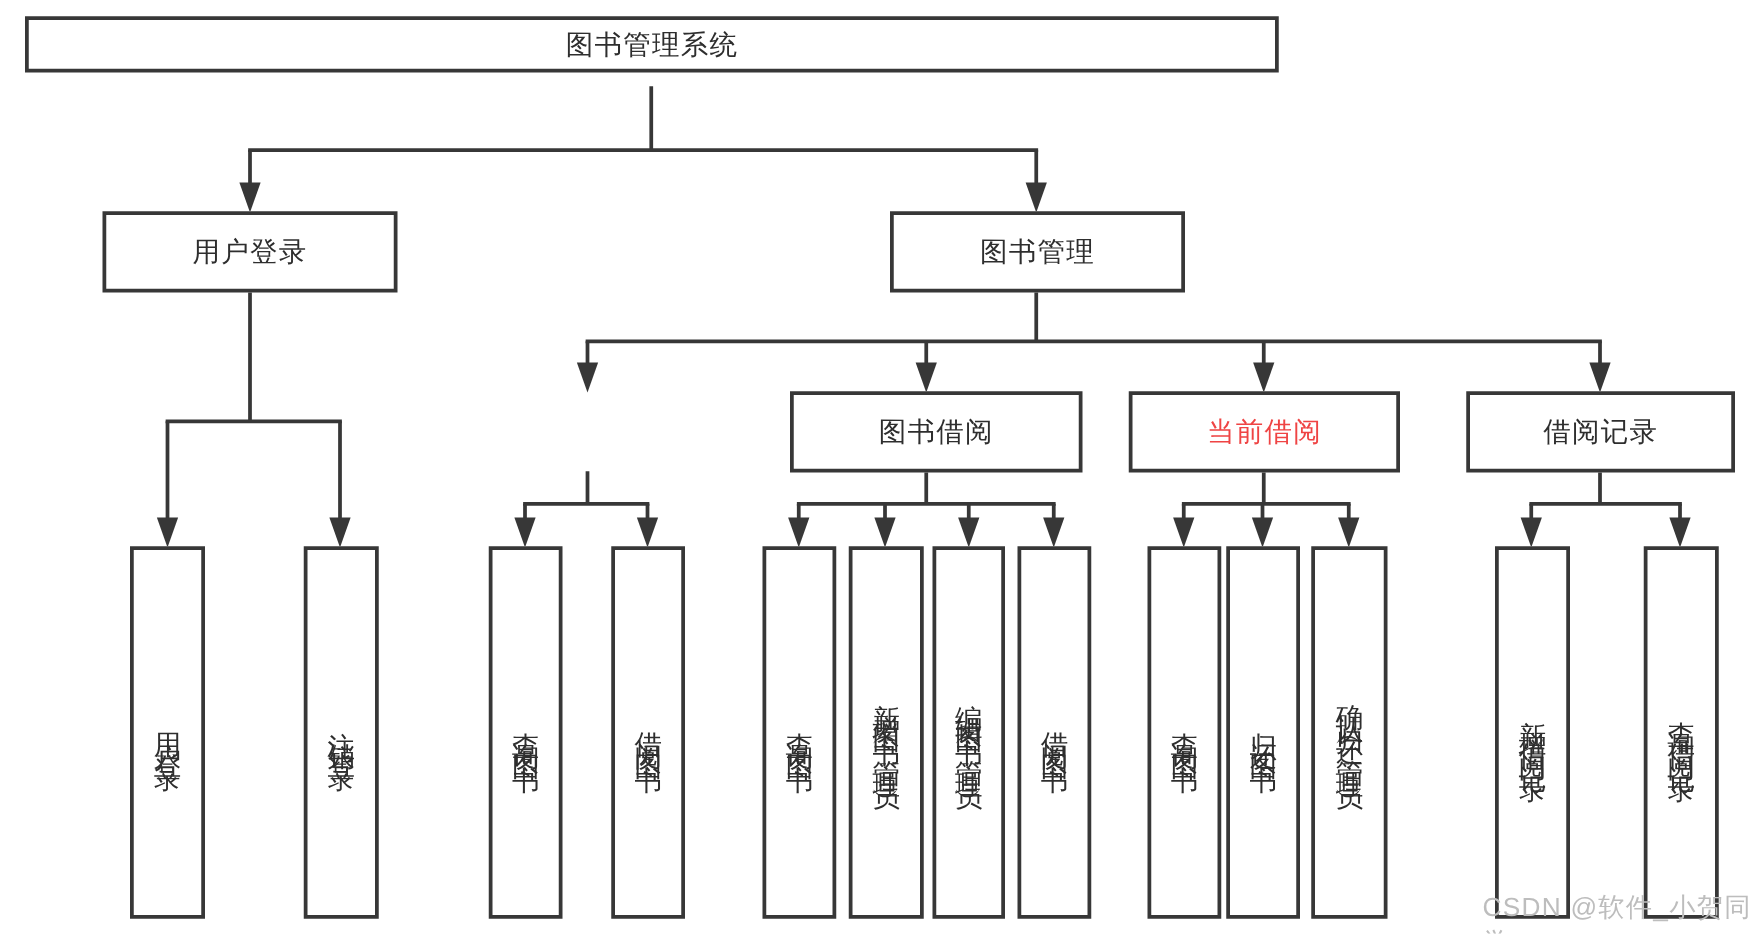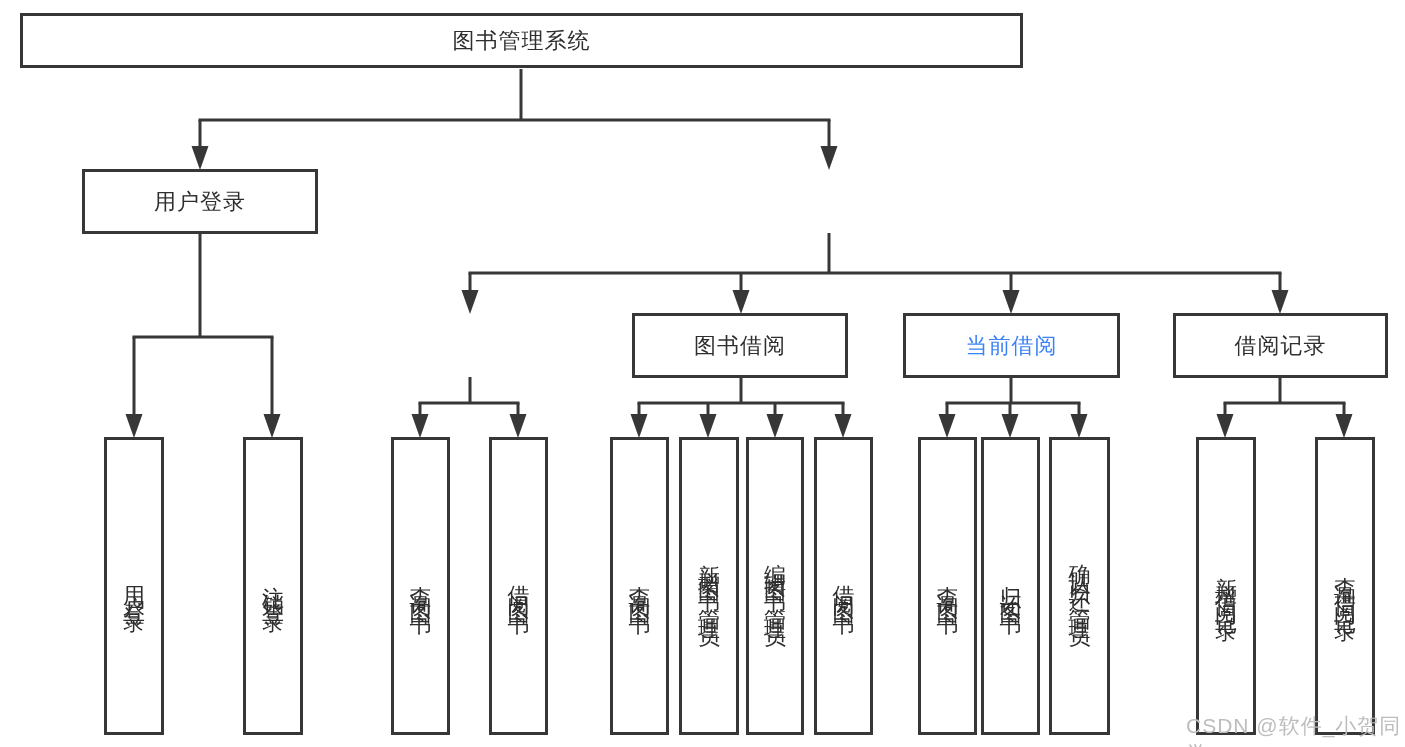--- a/index.html
+++ b/index.html
@@ -99,26 +99,27 @@
       <line x1="1079" y1="403" x2="1079" y2="428" stroke="#373737" stroke-width="3"></line>
       <polygon points="1070.5,414 1087.5,414 1079,438" fill="#373737"></polygon>
       <line x1="1280" y1="377" x2="1280" y2="404" stroke="#373737" stroke-width="3"></line>
       <line x1="1223.5" y1="403" x2="1345.5" y2="403" stroke="#373737" stroke-width="3"></line>
       <line x1="1225" y1="403" x2="1225" y2="428" stroke="#373737" stroke-width="3"></line>
       <polygon points="1216.5,414 1233.5,414 1225,438" fill="#373737"></polygon>
       <line x1="1344" y1="403" x2="1344" y2="428" stroke="#373737" stroke-width="3"></line>
       <polygon points="1335.5,414 1352.5,414 1344,438" fill="#373737"></polygon>
     </svg>
 
-  <div class="node" style="left: 20px; top: 13px; width: 1003px; height: 55px; border-color: rgb(55, 55, 55); background: rgb(255, 255, 255); color: rgb(46, 46, 46);">图书管理系统</div>
+  <div class="node" style="left: 20px; top: 13px; width: 1003px; height: 45px; border-color: rgb(55, 55, 55); background: rgb(255, 255, 255); color: rgb(46, 46, 46);">图书管理系统</div>
 
   <div class="node" style="left: 82px; top: 169px; width: 236px; height: 65px; border-color: rgb(55, 55, 55); background: rgb(255, 255, 255); color: rgb(46, 46, 46);">用户登录</div>
+  <div class="node" style="left: 712px; top: 169px; width: 236px; height: 65px; border-color: rgb(55, 55, 55); background: rgb(255, 255, 255); color: rgb(46, 46, 46);">图书管理</div>
 
-  <div class="node" style="left: 632px; top: 313px; width: 216px; height: 65px; border-color: rgb(55, 55, 55); background: rgb(255, 255, 255); color: rgb(46, 46, 46);">图书借阅</div>
-  <div class="node" style="left: 903px; top: 313px; width: 217px; height: 65px; border-color: rgb(55, 55, 55); background: rgb(255, 255, 255); color: #3b82f6;">当前借阅</div>
+  <div class="node" style="left: 632px; top: 313px; width: 234px; height: 65px; border-color: rgb(55, 55, 55); background: rgb(255, 255, 255); color: rgb(46, 46, 46);">图书借阅</div>
+  <div class="node" style="left: 903px; top: 313px; width: 217px; height: 65px; border-color: rgb(55, 55, 55); background: rgb(255, 255, 255); color: #ef4444;">当前借阅</div>
   <div class="node" style="left: 1173px; top: 313px; width: 215px; height: 65px; border-color: rgb(55, 55, 55); background: rgb(255, 255, 255); color: rgb(46, 46, 46);">借阅记录</div>
 
   <div class="node v-node" style="left: 104px; top: 437px; width: 60px; height: 298px; border-color: rgb(55, 55, 55); background: rgb(255, 255, 255); color: rgb(46, 46, 46);">用户登录</div>
   <div class="node v-node" style="left: 243px; top: 437px; width: 60px; height: 298px; border-color: rgb(55, 55, 55); background: rgb(255, 255, 255); color: rgb(46, 46, 46);">注销登录</div>
 
   <div class="node v-node" style="left: 391px; top: 437px; width: 59px; height: 298px; border-color: rgb(55, 55, 55); background: rgb(255, 255, 255); color: rgb(46, 46, 46);">查询图书</div>
   <div class="node v-node" style="left: 489px; top: 437px; width: 59px; height: 298px; border-color: rgb(55, 55, 55); background: rgb(255, 255, 255); color: rgb(46, 46, 46);">借阅图书</div>
 
   <div class="node v-node" style="left: 610px; top: 437px; width: 59px; height: 298px; border-color: rgb(55, 55, 55); background: rgb(255, 255, 255); color: rgb(46, 46, 46);">查询图书</div>
   <div class="node v-node" style="left: 679px; top: 437px; width: 60px; height: 298px; border-color: rgb(55, 55, 55); background: rgb(255, 255, 255); color: rgb(46, 46, 46);">新增图书（管理员）</div>

